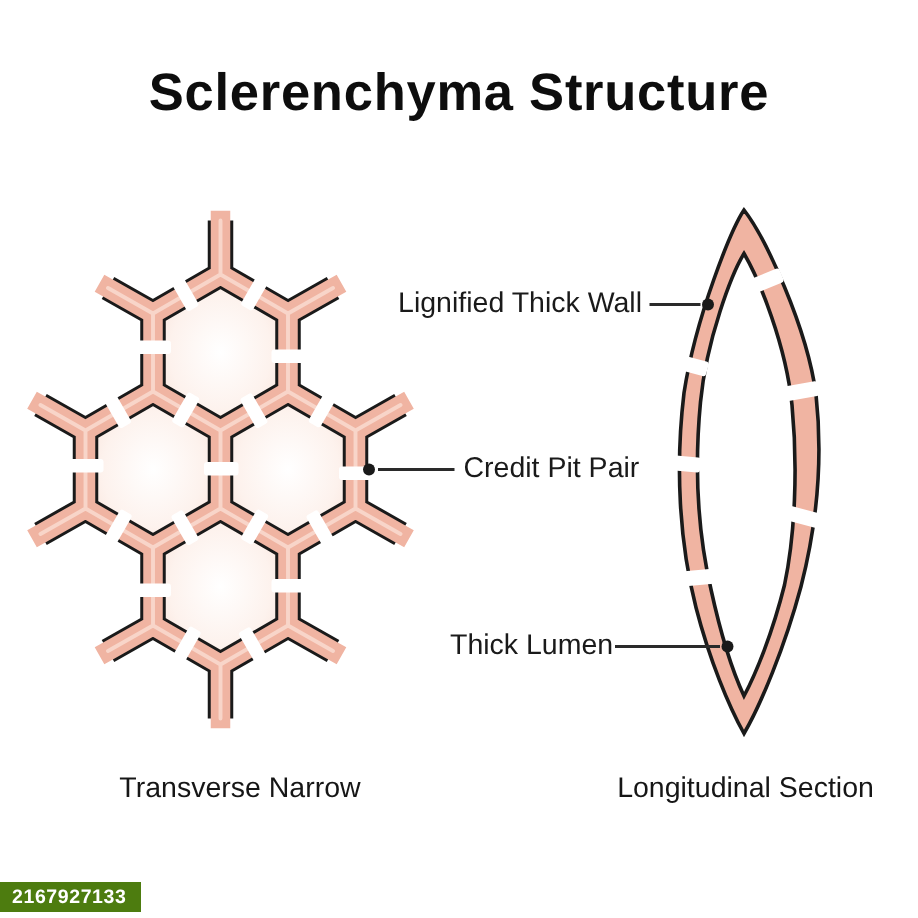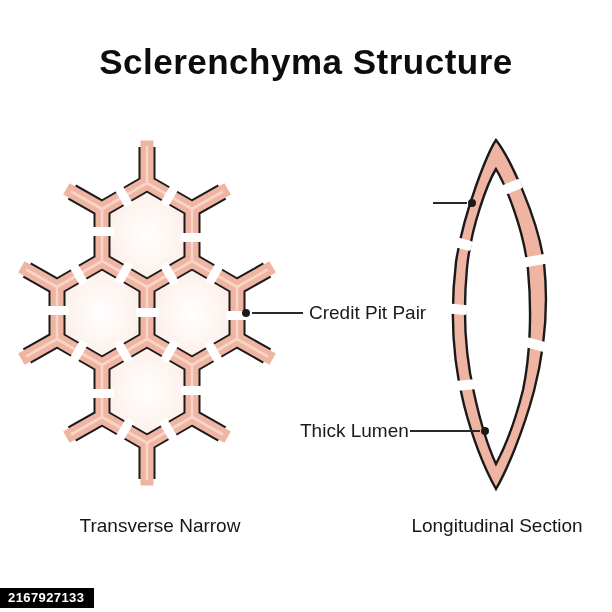--- a/index.html
+++ b/index.html
@@ -23,21 +23,21 @@
     position:absolute;left:360px;top:372px;width:252px;height:74px;
     background:rgba(148,148,148,0.80);z-index:5;box-sizing:border-box;
     padding:5px 0 0 13px;color:rgba(255,255,255,0.95);overflow:hidden;
   }
   .wm-brand{font-size:19px;line-height:22px;}
   .wm-brand .b{font-weight:700;}
   .wm-brand .r{font-weight:400;}
   .wm-brand sup{font-size:9px;opacity:.85;}
   .wm-credit{font-size:14px;font-weight:700;line-height:19px;letter-spacing:.2px;}
   .id-badge{
-    position:absolute;left:0;top:588px;height:20px;background:#000000;z-index:5;
+    position:absolute;left:0;top:588px;height:20px;background:#4d7c0f;z-index:5;
     color:#fff;font-size:13px;font-weight:700;line-height:20px;
     padding:0 10px 0 8px;letter-spacing:.4px;
   }
 </style>
 </head>
 <body>
 
 <div id="canvas">
 
   <svg id="diagram-svg" width="612" height="612" viewBox="0 0 612 612">
@@ -130,20 +130,21 @@
     </g>
     <g fill="#1a1a1a">
       <circle cx="472" cy="203" r="4"></circle>
       <circle cx="246" cy="313" r="4"></circle>
       <circle cx="485" cy="431" r="4"></circle>
     </g>
   </svg>
 
   <div class="page-title">Sclerenchyma Structure</div>
 
+  <div class="anno anno-lignified">Lignified Thick Wall</div>
   <div class="anno anno-simple">Credit Pit Pair</div>
   <div class="anno anno-narrow">Thick Lumen</div>
 
   <div class="caption caption-left">Transverse Narrow</div>
   <div class="caption caption-right">Longitudinal Section</div>
 
 
   <div class="id-badge">2167927133</div>
 </div>
 

